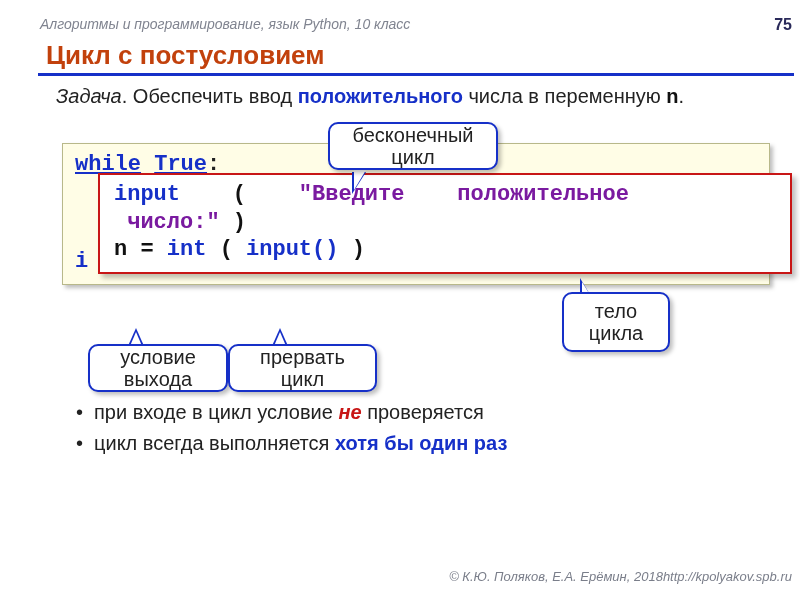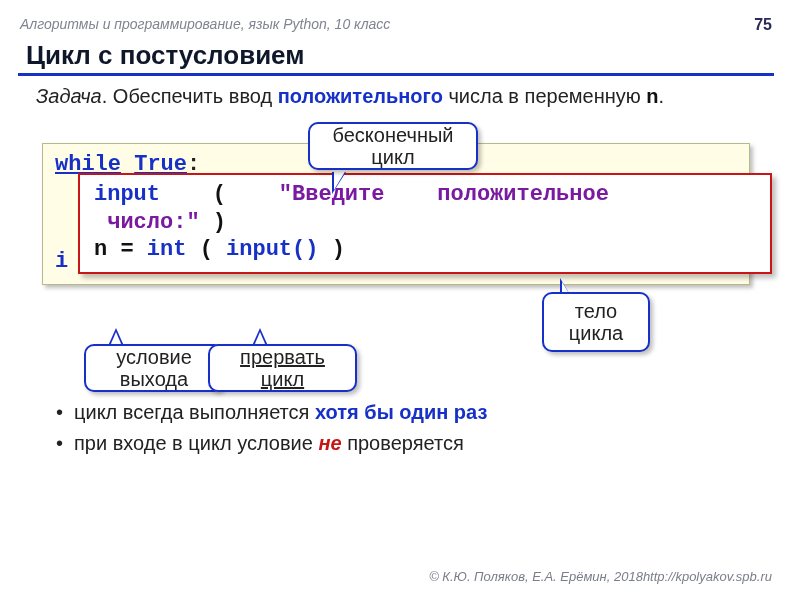--- a/index.html
+++ b/index.html
@@ -5,32 +5,32 @@
   * { box-sizing: border-box; margin: 0; padding: 0; }
   body {
     width: 800px; height: 600px;
     font-family: Arial, Helvetica, sans-serif;
     background: #fff;
     position: relative;
     overflow: hidden;
   }
   .slide {
     position: absolute;
-    left: 12px; top: 12px;
+    left: 32px; top: 12px;
     width: 768px; height: 576px;
     background: #fff;
   }
   .topbar {
     display: flex; justify-content: space-between;
     font-size: 14px; color: #808490; font-style: italic;
     padding: 4px 8px 0 8px;
   }
   .pagenum { font-weight: bold; font-style: normal; color: #2a2a5a; font-size: 16px; }
   .title {
-    font-size: 26px; font-weight: bold; color: #0f172a;
+    font-size: 26px; font-weight: bold; color: #c2410c;
     padding: 6px 8px 2px 8px;
     border-bottom: 3px solid #1630c8;
     margin: 0 6px 8px 6px;
   }
   .task {
     font-size: 20px; color: #222;
     padding: 0 14px 0 24px;
     line-height: 1.25;
   }
   .task .it { font-style: italic; }
@@ -72,22 +72,22 @@
     background: #fff;
     border: 2px solid #1630c8;
     border-radius: 10px;
     box-shadow: 3px 3px 4px rgba(0,0,0,0.25);
     padding: 0 14px;
     font-size: 20px; color: #222; text-align: center;
     line-height: 1.1;
   }
   .co1 { left: 296px; top: 110px; width: 170px; }
   .co2 { left: 530px; top: 280px; width: 108px; padding: 6px 12px; }
-  .co3 { left:  56px; top: 332px; width: 140px; margin-left: 16px; }
-  .co4 { left: 196px; top: 332px; width: 149px; text-decoration: underline; }
+  .co3 { left:  56px; top: 332px; width: 140px; }
+  .co4 { left: 196px; top: 332px; width: 149px; }
   .tail {
     position: absolute; width: 0; height: 0;
   }
   
   .t1 { left: 320px; top: 160px; border-right: 14px solid transparent; border-top: 22px solid #1630c8; }
   .t1b{ left: 322px; top: 158px; border-right: 12px solid transparent; border-top: 20px solid #fff; }
   
   .t2 { left: 548px; top: 266px; border-right: 12px solid transparent; border-bottom: 20px solid #1630c8; }
   .t2b{ left: 550px; top: 270px; border-right: 10px solid transparent; border-bottom: 16px solid #fff; }
   
@@ -173,24 +173,24 @@
   <div class="tail t3"></div>
   <div class="tail t3b"></div>
   <div class="callout co3">условие выхода</div>
 
   <div class="tail t4"></div>
   <div class="tail t4b"></div>
   <div class="callout co4">прервать цикл</div>
 
   <ul class="bullets">
     <li>
-      <span>цикл всегда выполняется </span><span class="em-blue">хотя бы один раз</span>
+      <span>при входе в цикл условие </span><span class="em-red">не</span><span> проверяется</span>
     </li>
     <li>
-      <span>при входе в цикл условие </span><span class="em-red">не</span><span> проверяется</span>
+      <span>цикл всегда выполняется </span><span class="em-blue">хотя бы один раз</span>
     </li>
   </ul>
 
   <div class="footer">
     <span>© К.Ю. Поляков, Е.А. Ерёмин, 2018</span>
     <span>http://kpolyakov.spb.ru</span>
   </div>
 
 </div>
 

